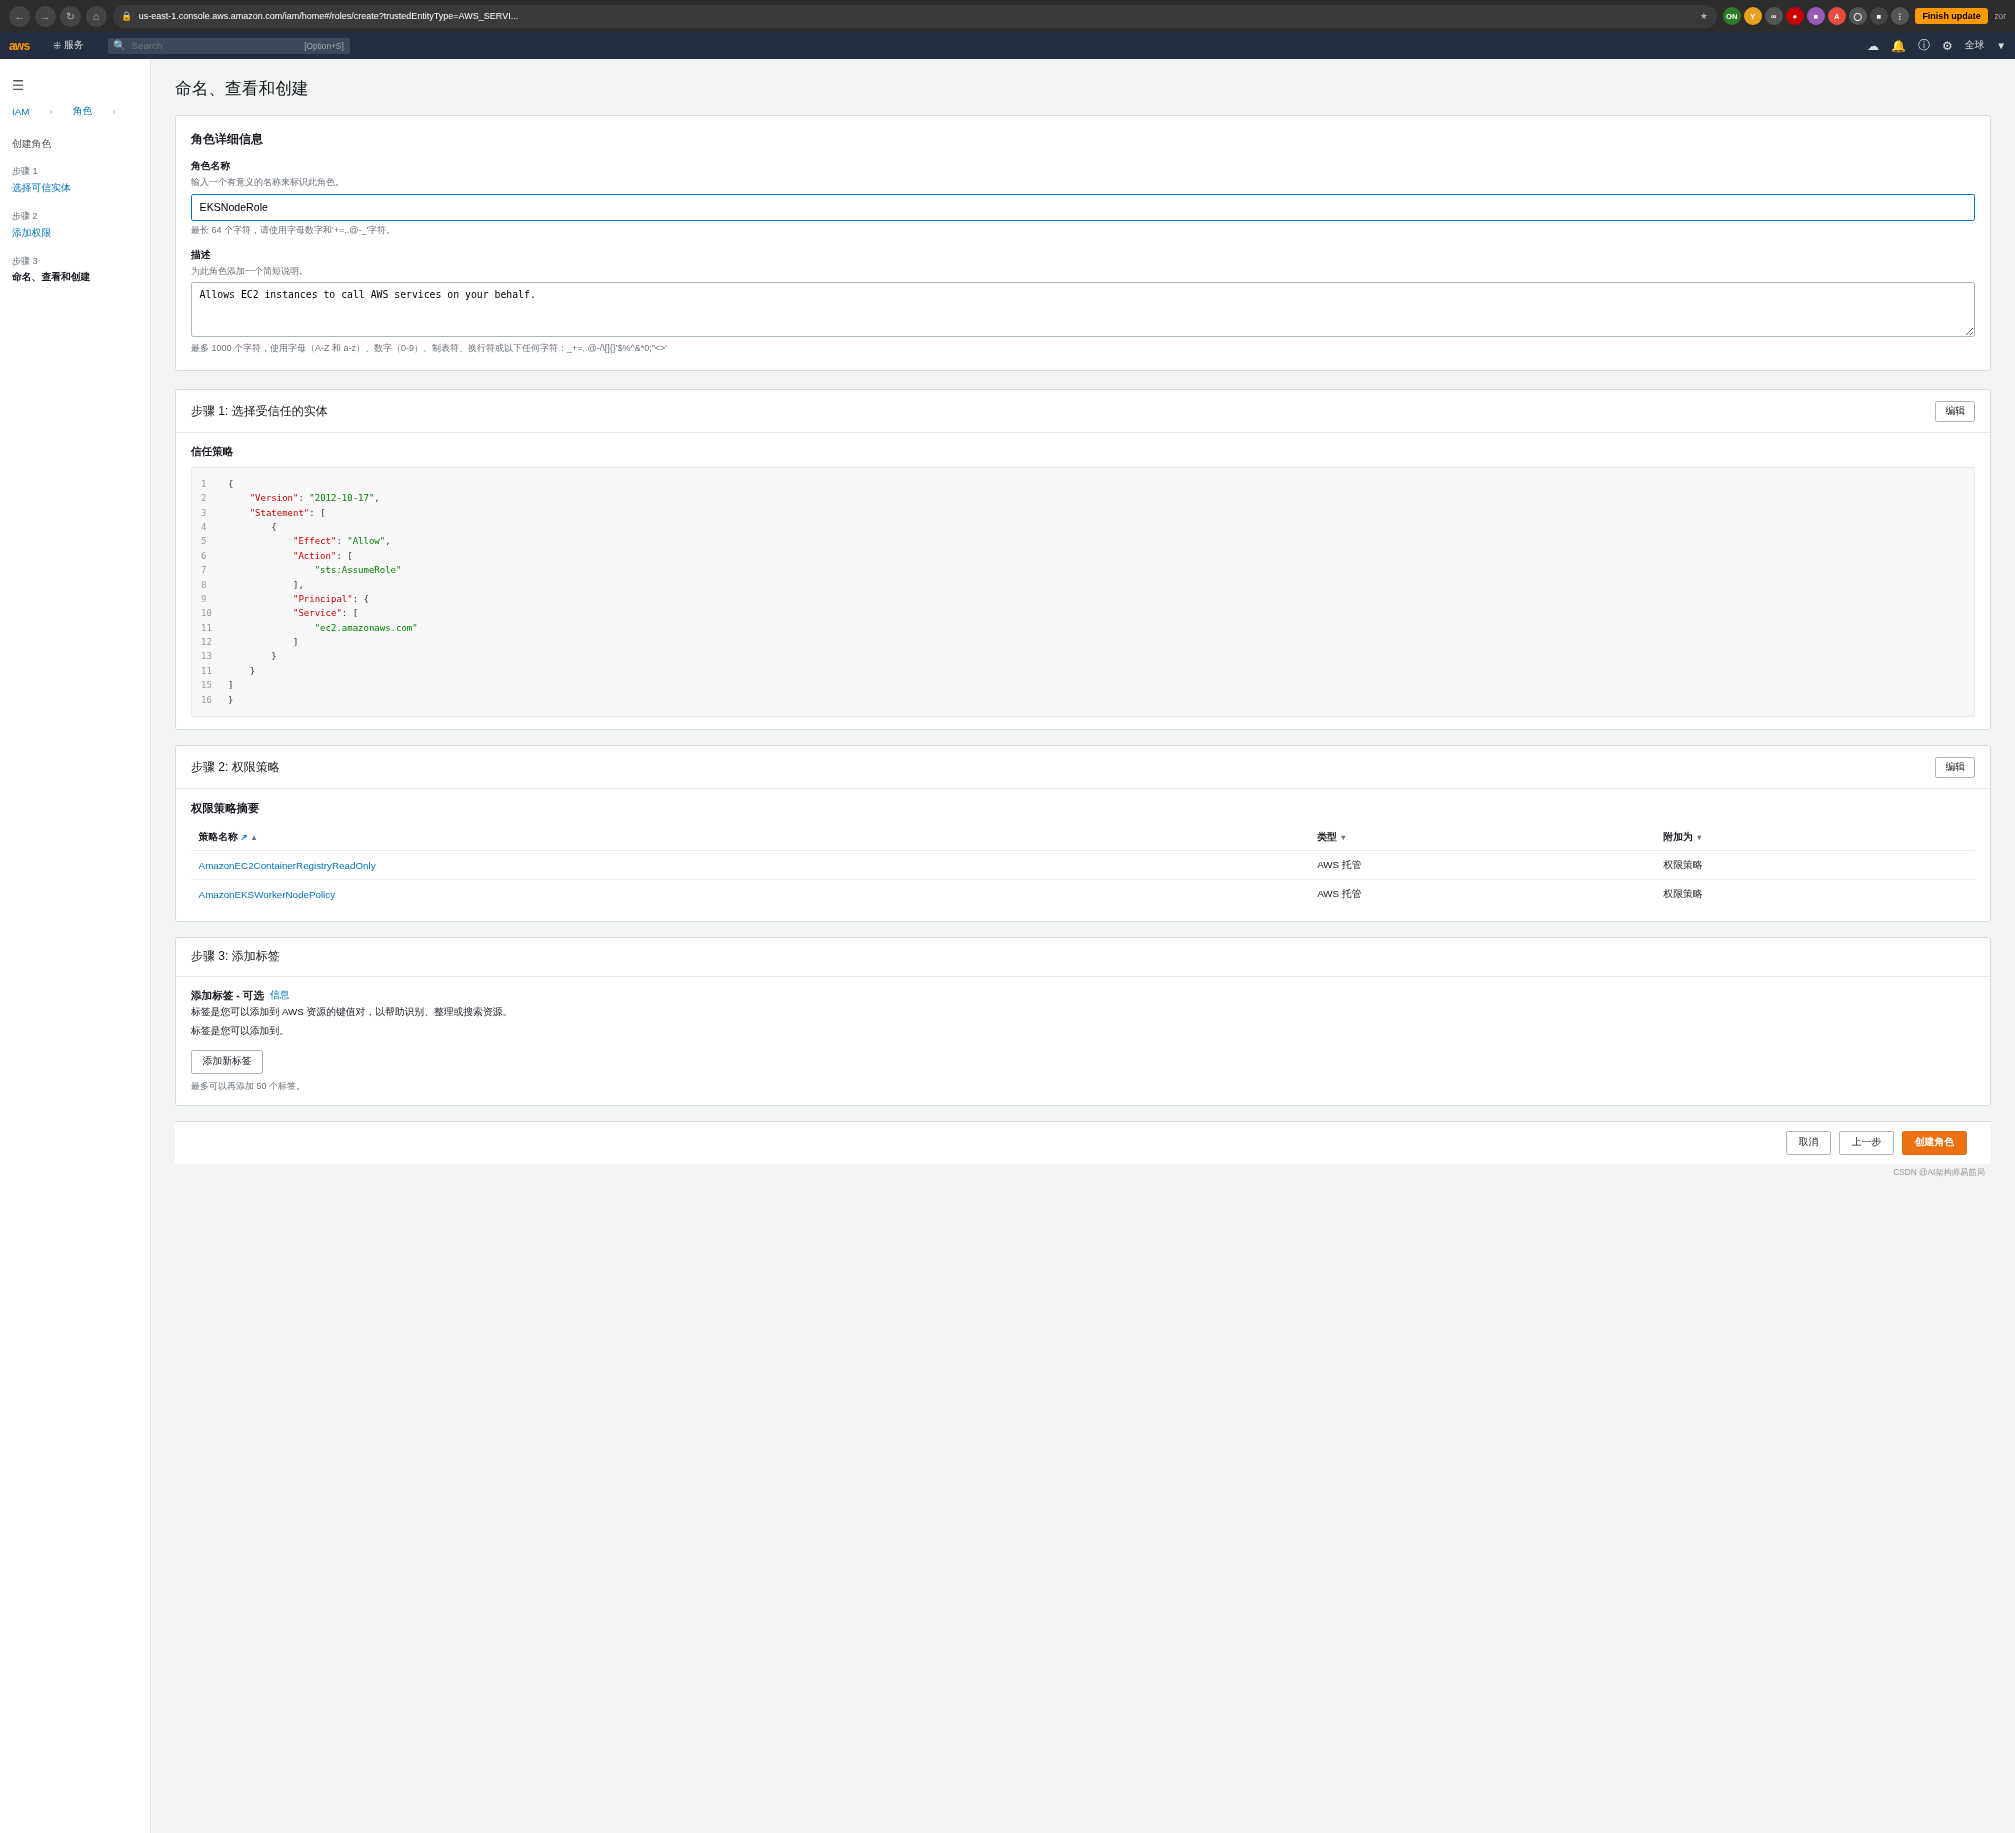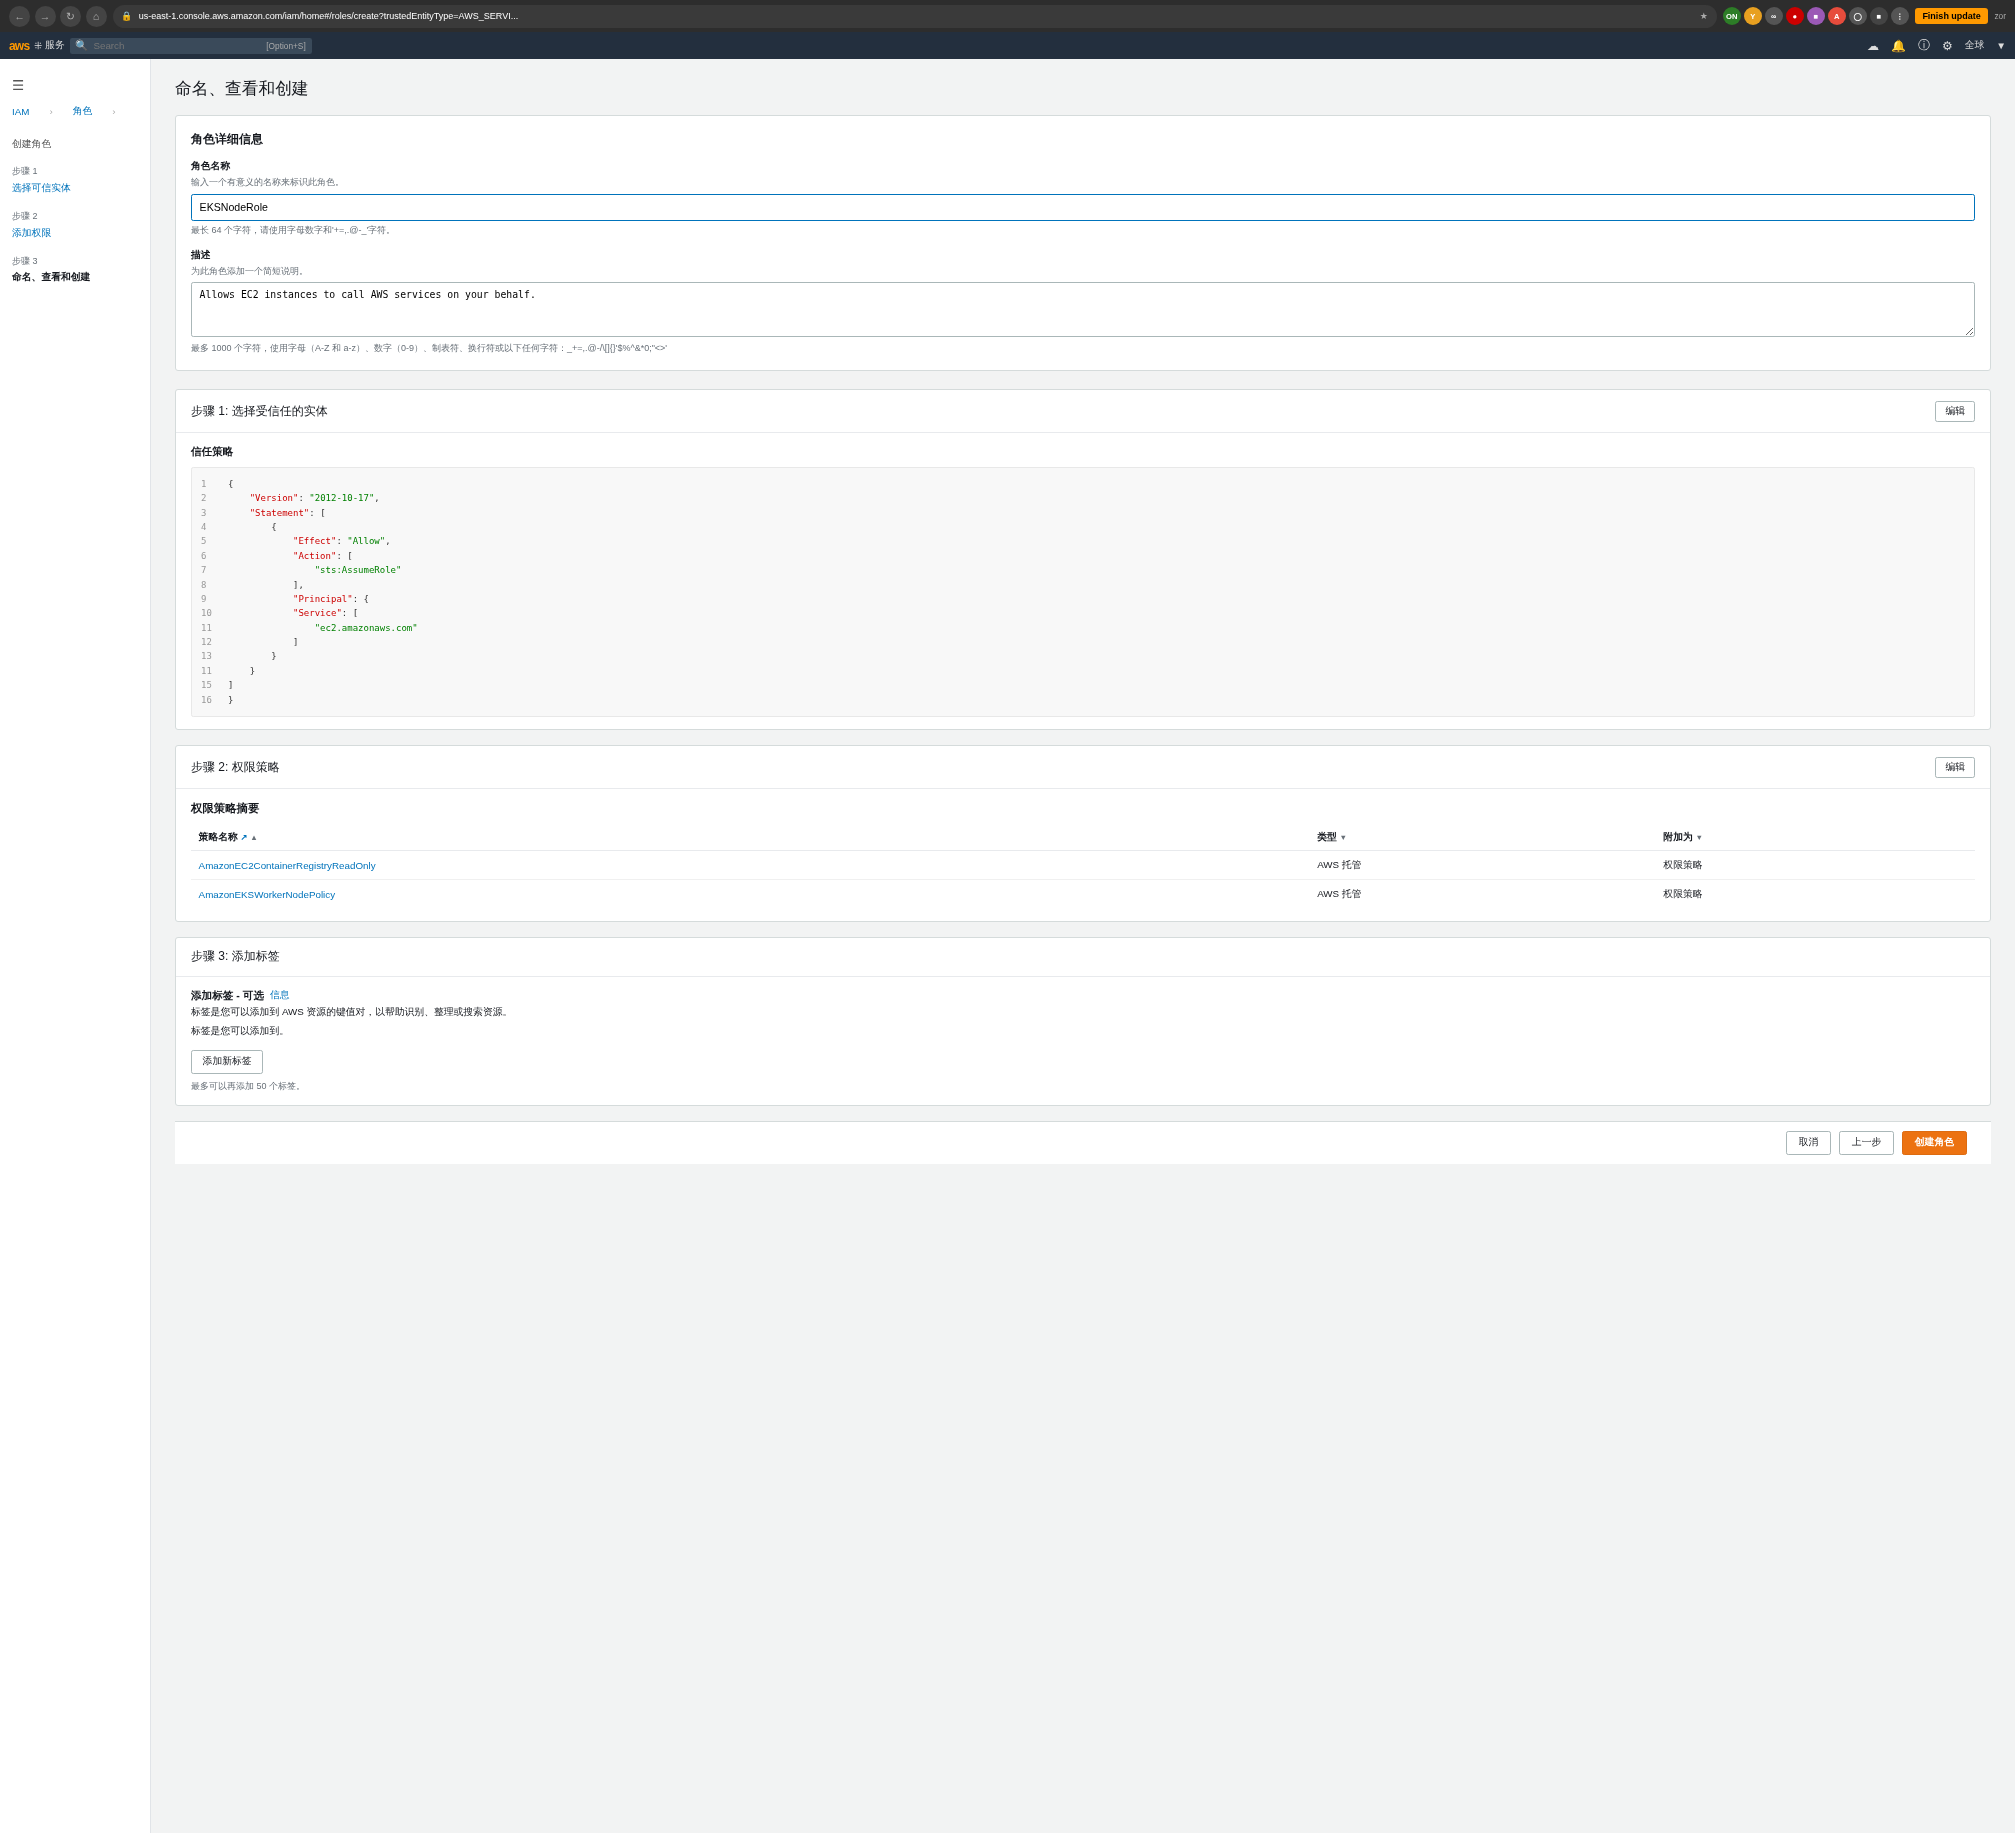--- a/index.html
+++ b/index.html
@@ -42,21 +42,21 @@
       font-size: 7.6px; color: #fff; font-weight: bold;
     }
 
     
     .aws-header {
       background: #232f3e;
       height: 27px;
       display: flex;
       align-items: center;
       padding: 0 9px;
-      gap: 5px;
+      gap: 24px;
       color: #fff;
     }
     .aws-logo {
       color: #f90; font-weight: bold; font-size: 12px; letter-spacing: -0.8px;
     }
     .aws-services-btn {
       display: flex; align-items: center; gap: 3px;
       color: #ddd; font-size: 9.8px; cursor: pointer;
       background: none; border: none;
     }
@@ -422,15 +422,16 @@
         <div class="tags-limit">最多可以再添加 50 个标签。</div>
       </div>
     </div>
 
     <div class="footer-bar">
       <button class="btn-cancel">取消</button>
       <button class="btn-prev">上一步</button>
       <button class="btn-create">创建角色</button>
     </div>
 
+    <div class="csdn-watermark">CSDN @AI架构师易筋局</div>
   </div>
 </div>
 
 
 </body></html>

